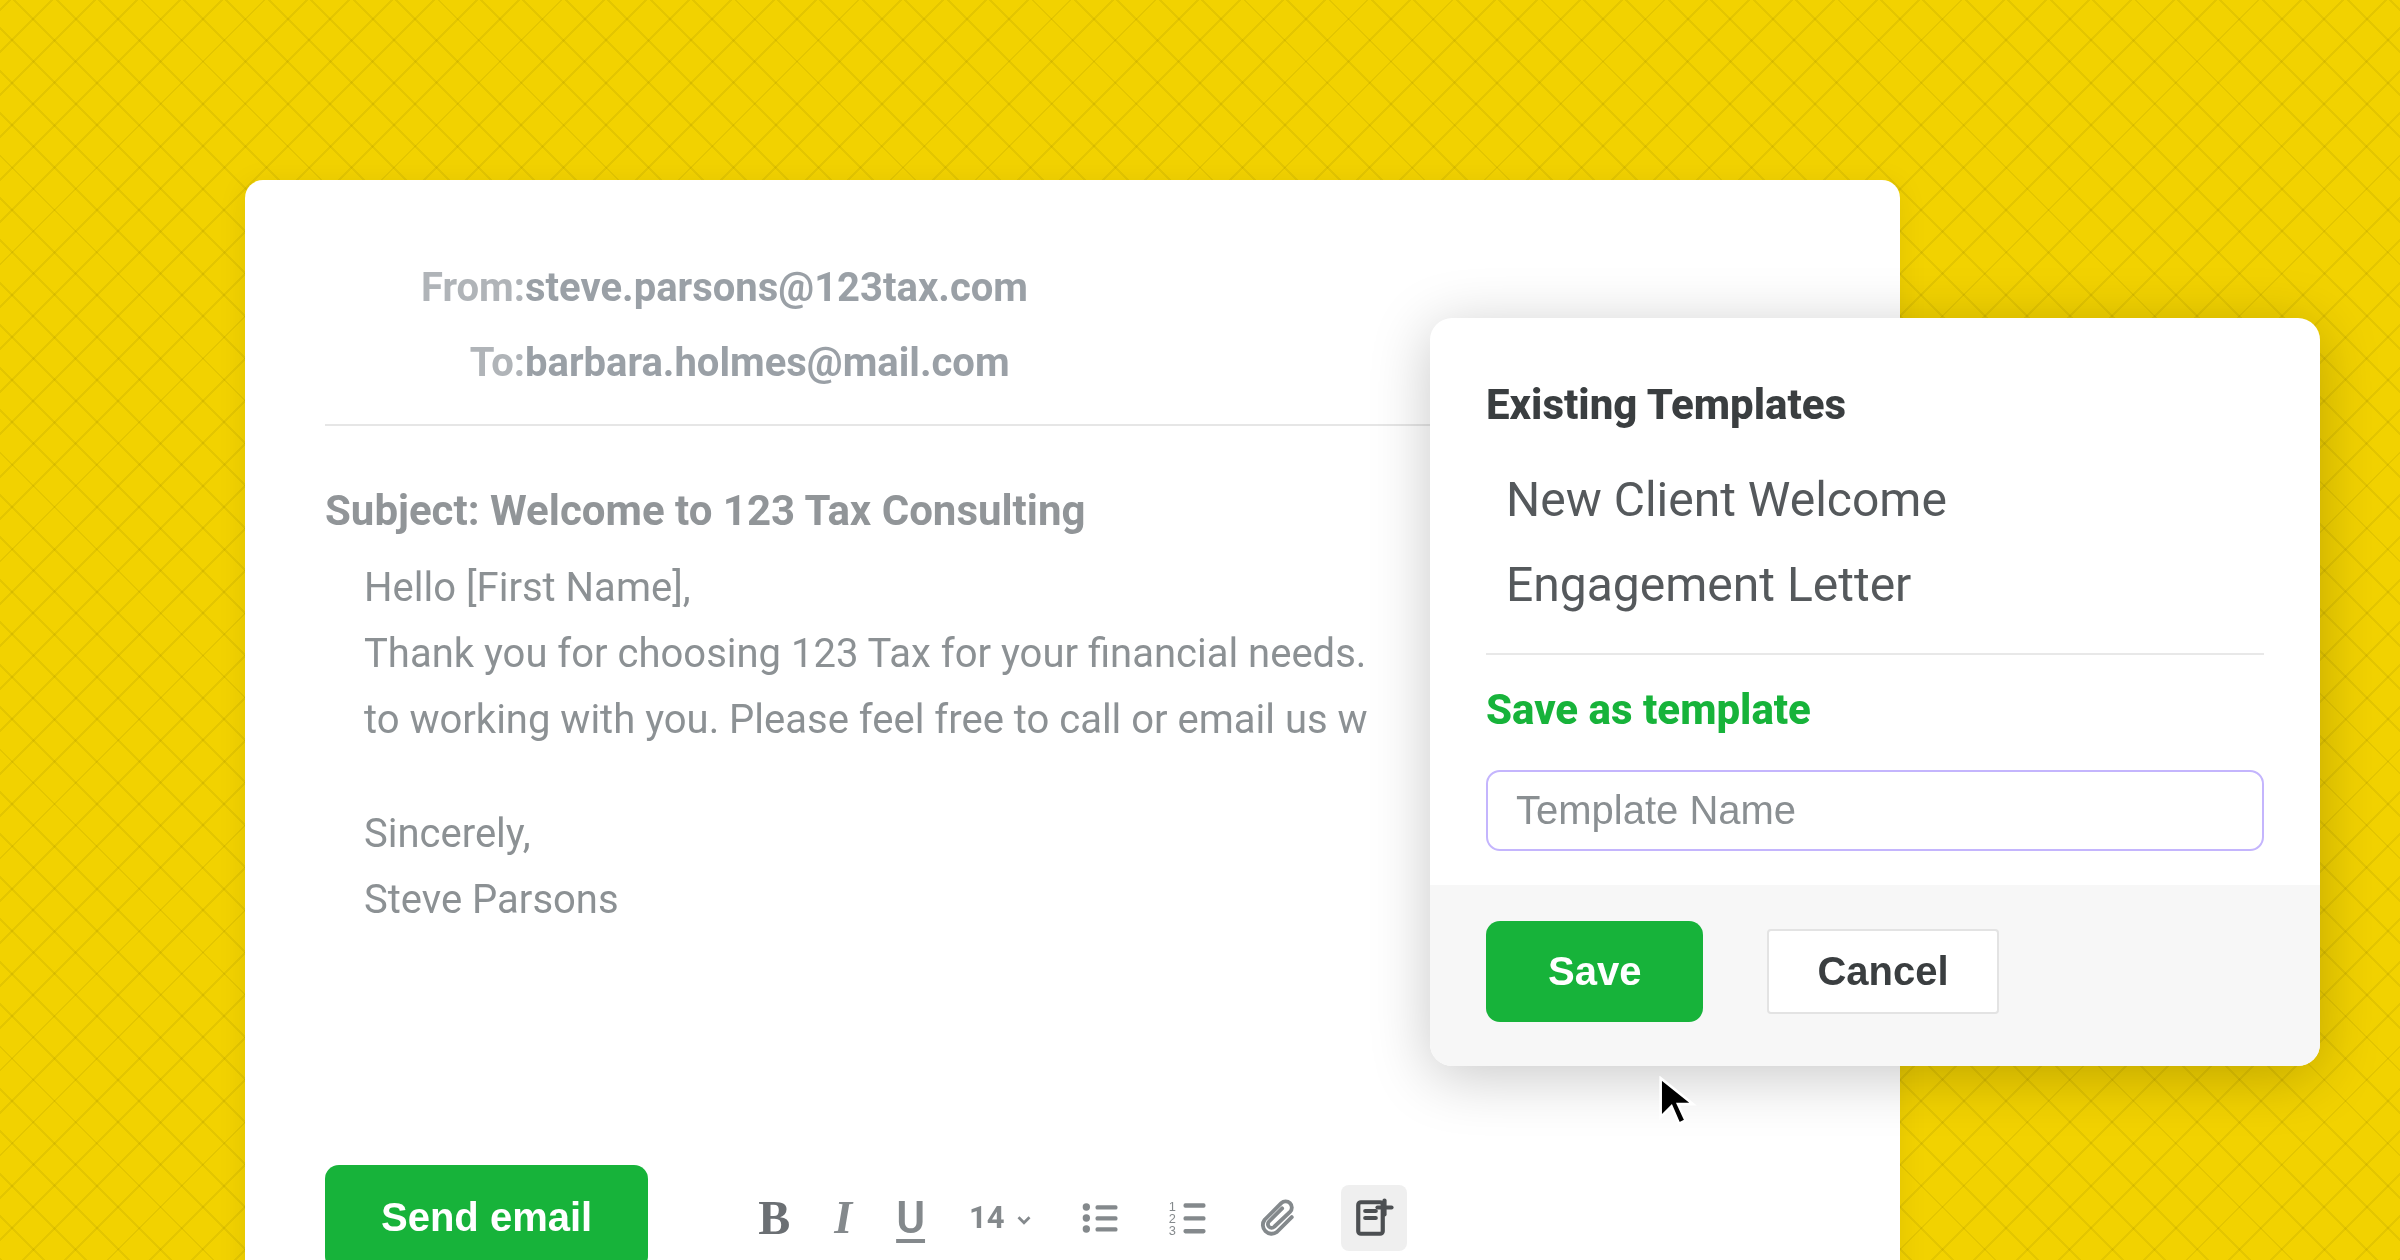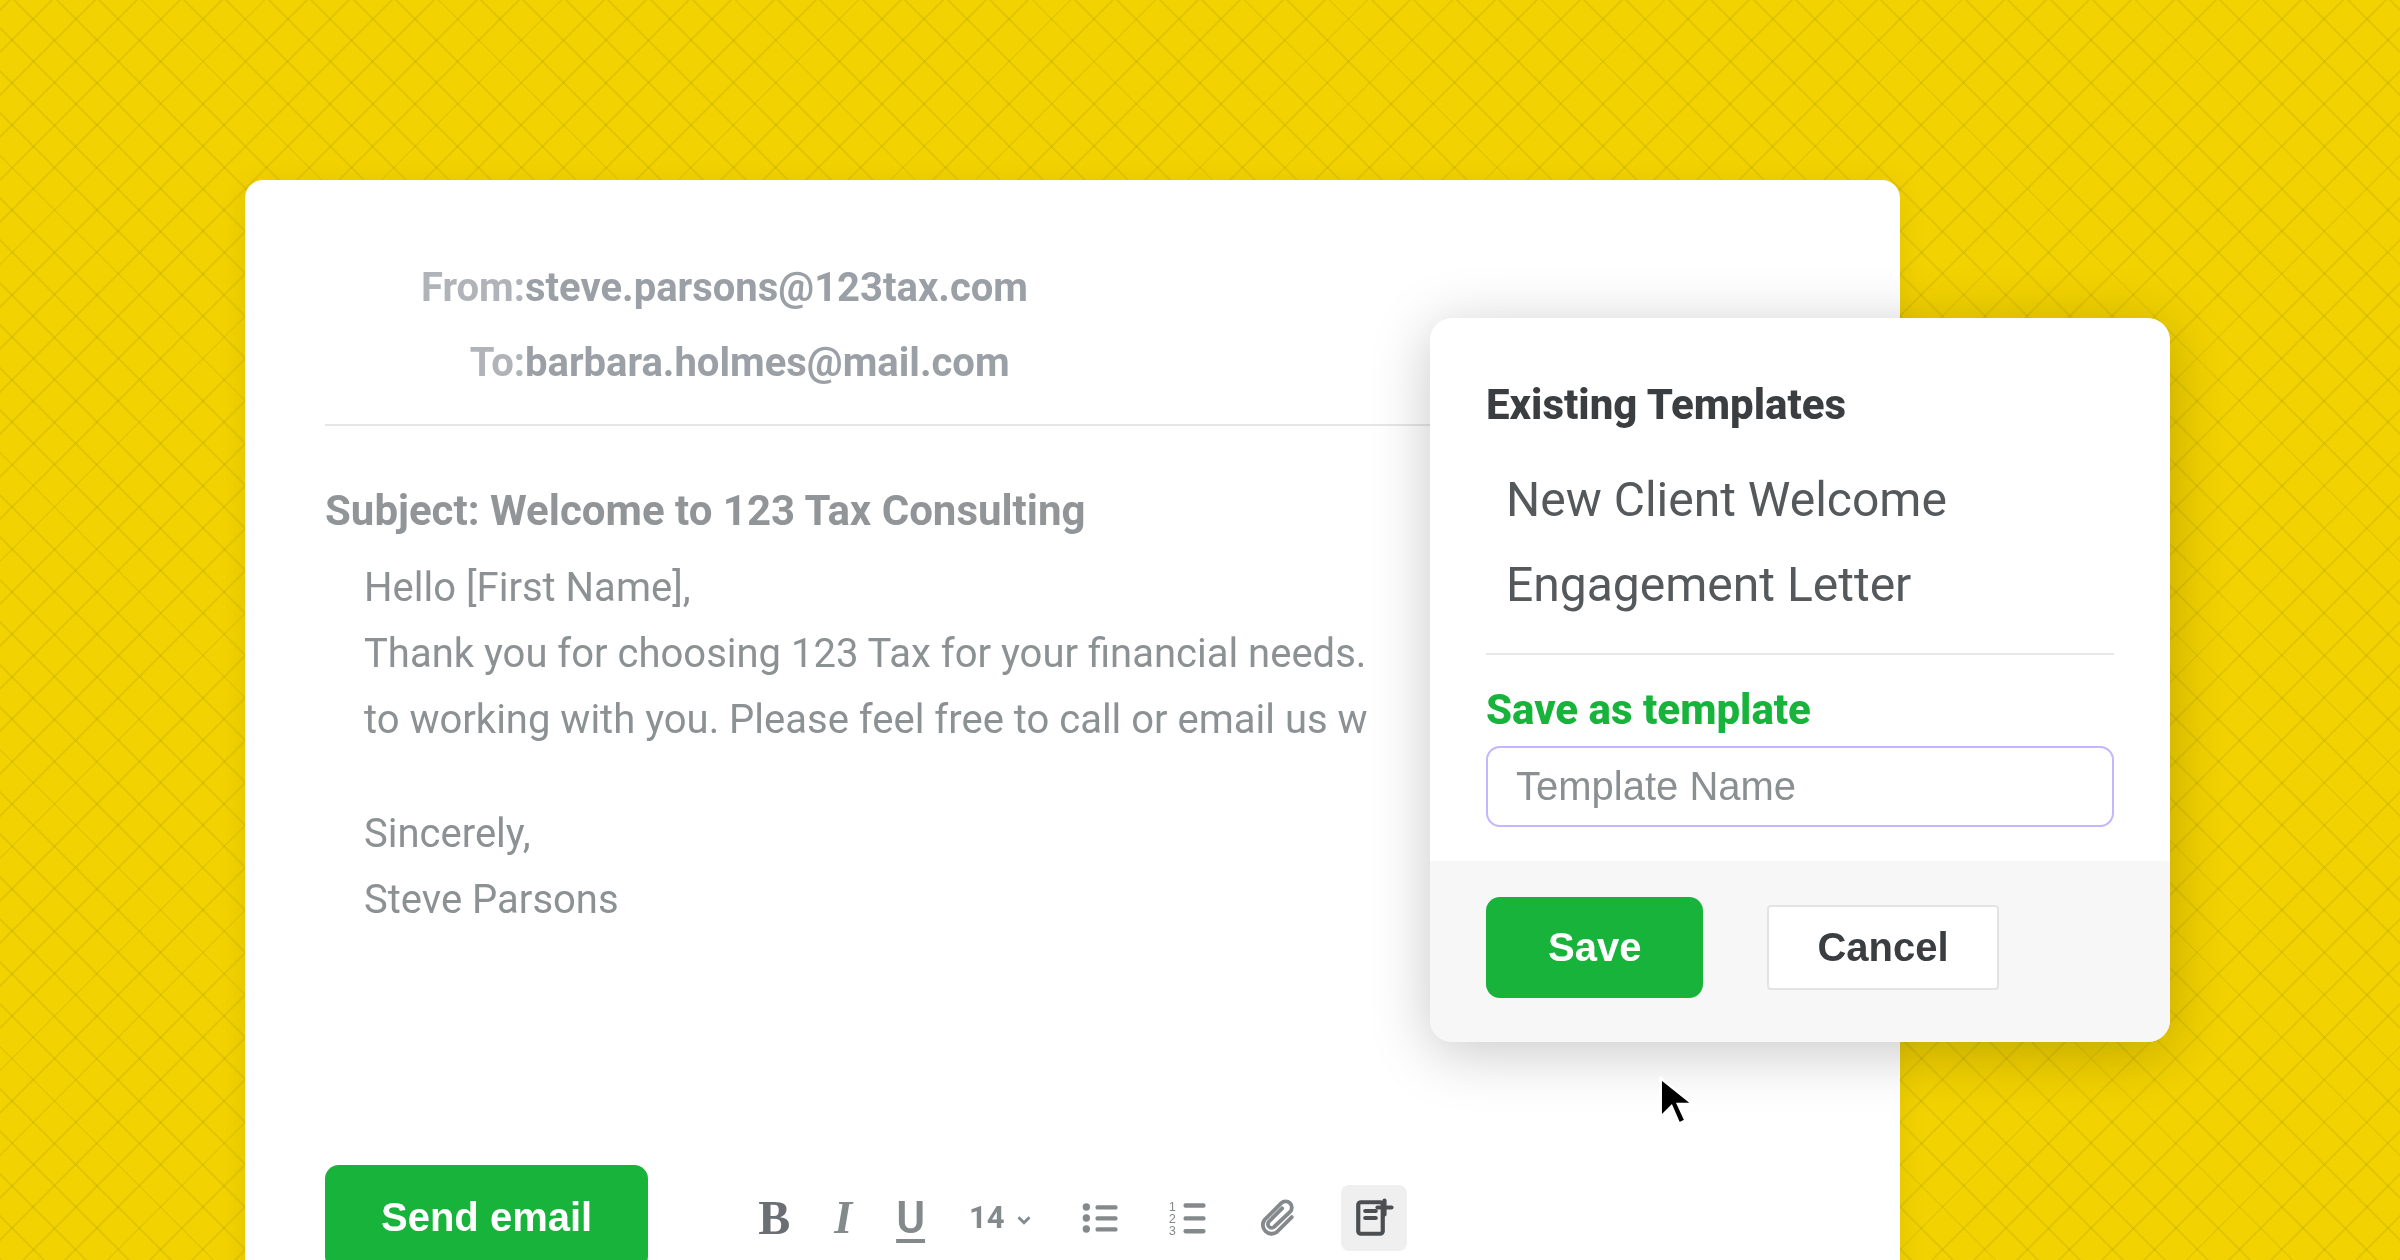--- a/index.html
+++ b/index.html
@@ -108,21 +108,21 @@
     border-radius: 8px;
     padding: 12px;
     display:flex; align-items:center; justify-content:center;
   }
 
   
   .popover {
     position: absolute;
     left: 1430px;
     top: 318px;
-    width: 740px;
+    width: 890px;
     background: #ffffff;
     border-radius: 22px;
     box-shadow: 0 10px 60px rgba(0,0,0,0.22);
     overflow: hidden;
   }
   .pop-inner {
     padding: 62px 56px 34px 56px;
   }
   .pop-title {
     font-size: 42px;
@@ -135,21 +135,21 @@
     font-size: 48px;
     color: #55595c;
     padding: 14px 0;
     cursor: pointer;
   }
   .pop-divider { border:none; border-top:2px solid #e8e8e8; margin: 26px 0 30px 0; }
   .save-as {
     font-size: 42px;
     font-weight: 800;
     color: #17b33a;
-    margin-bottom: 12px;
+    margin-bottom: 36px;
   }
   .tpl-input {
     width: 100%;
     font-size: 40px;
     color: #55595c;
     padding: 16px 28px;
     border: 2px solid #c4b5fd;
     border-radius: 14px;
     outline: none;
   }

